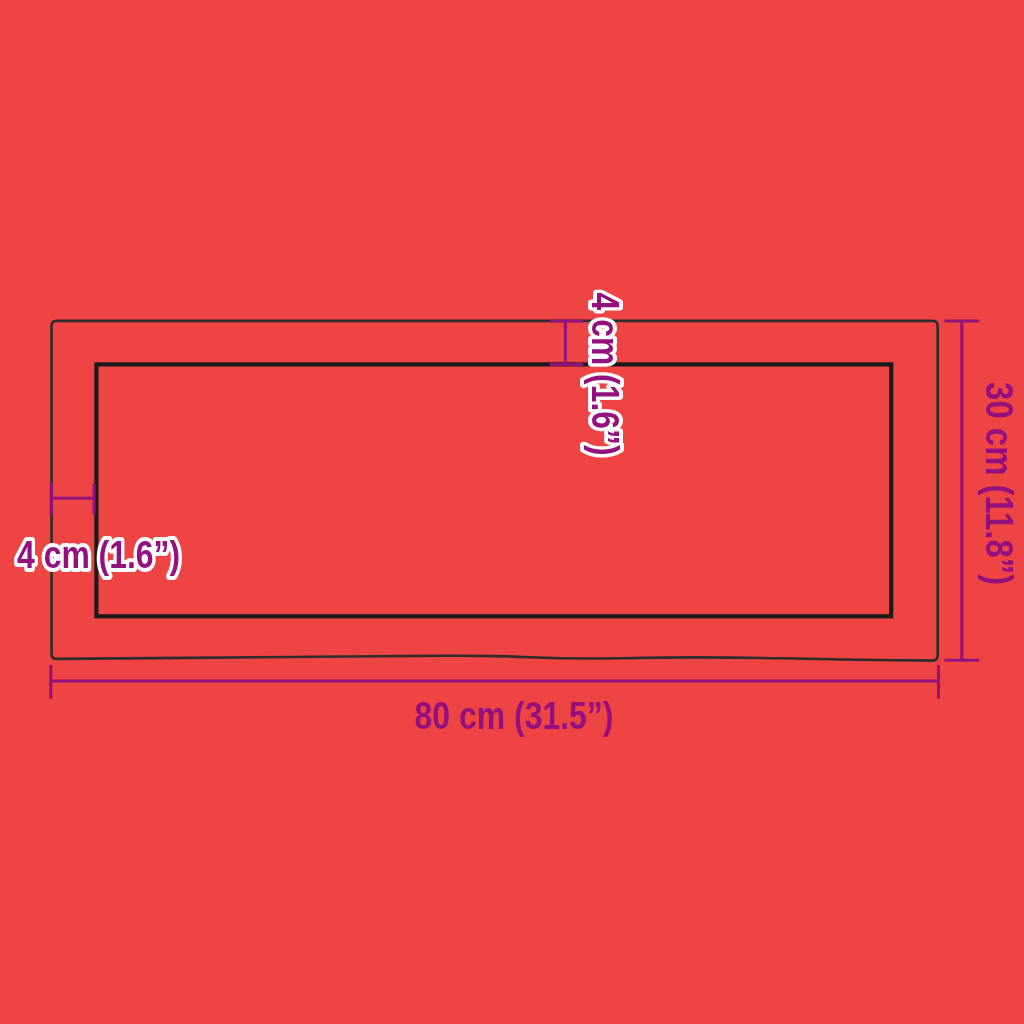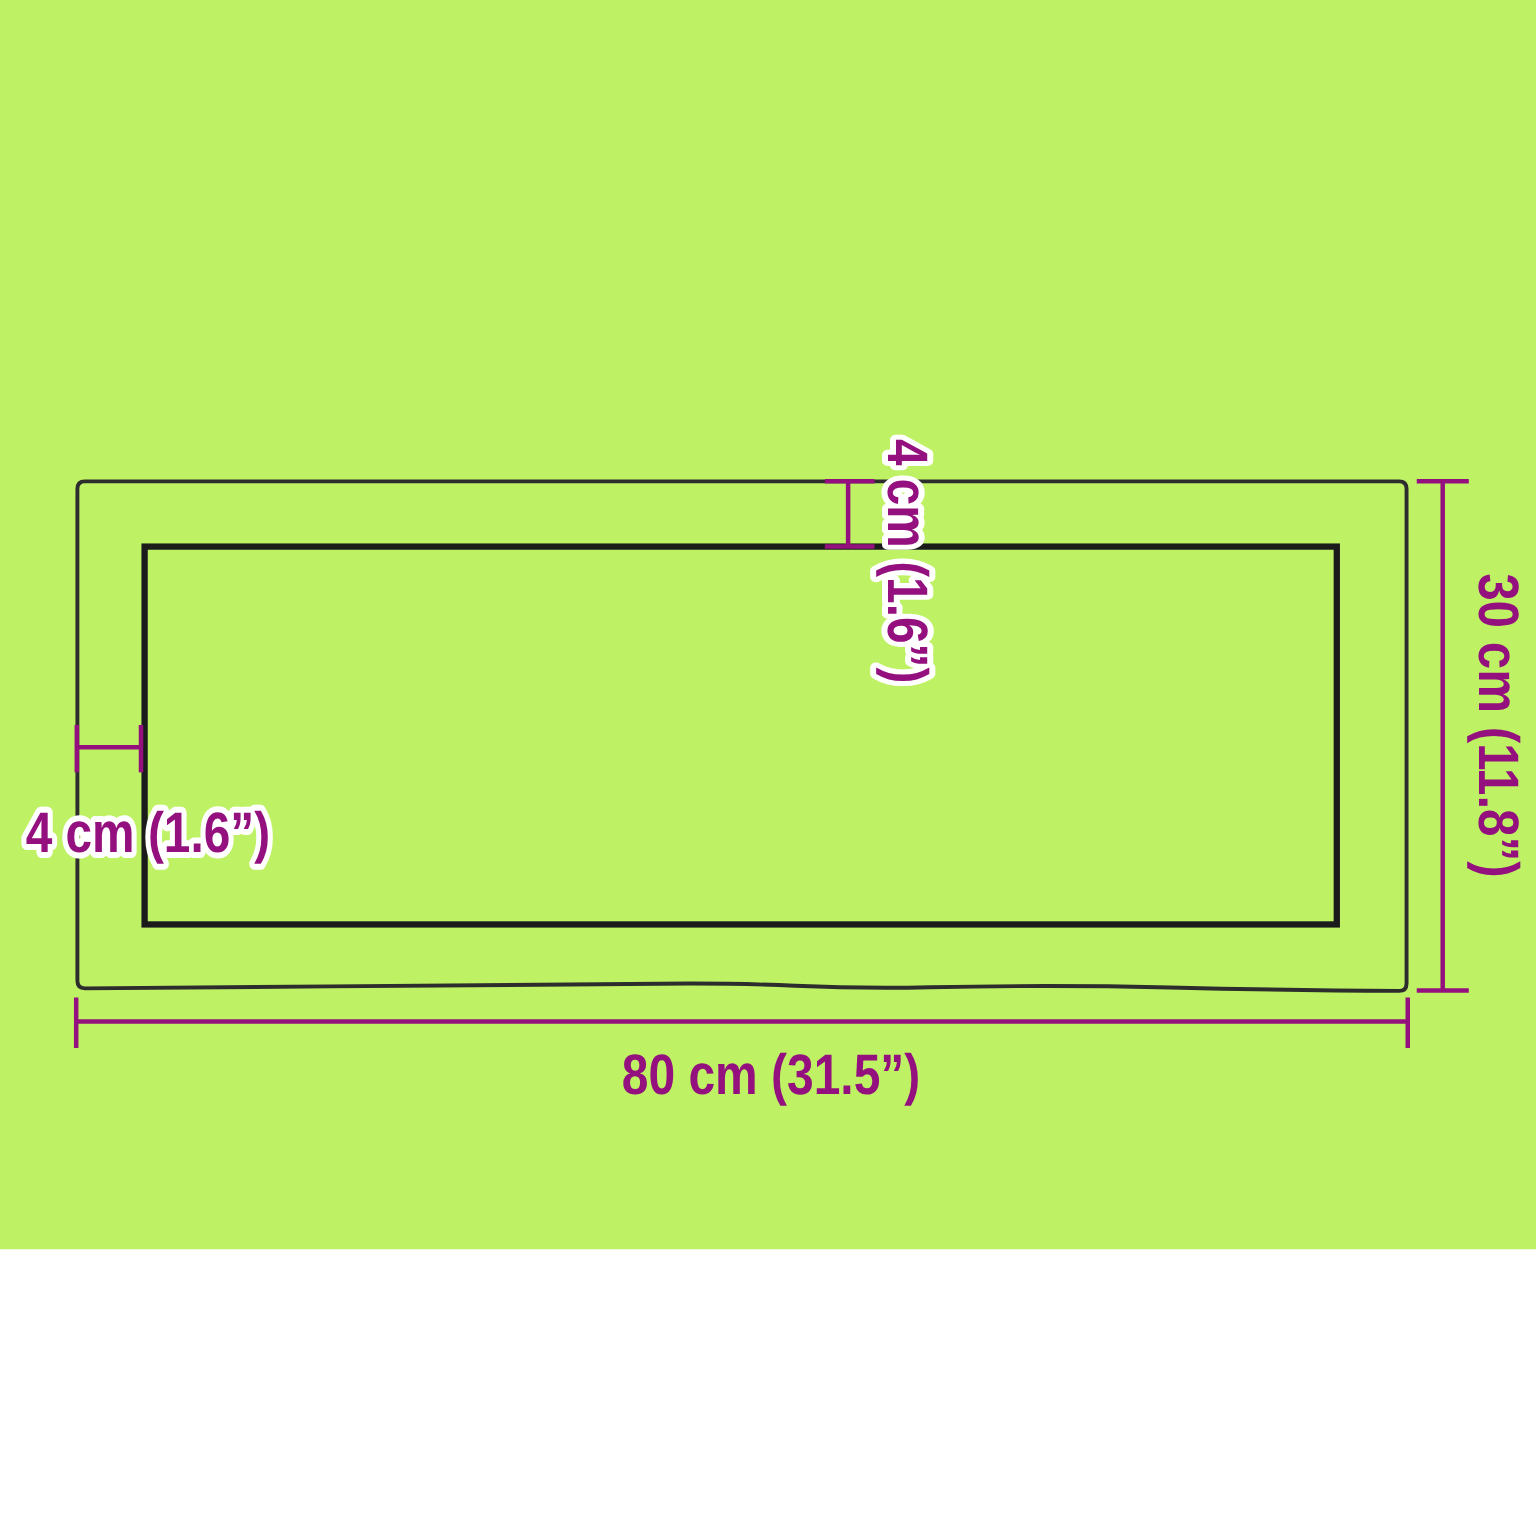--- a/index.html
+++ b/index.html
@@ -1,16 +1,16 @@
 <!DOCTYPE html>
 <html><head>
 <meta charset="utf-8">
 <style>
   html,body{margin:0;padding:0;background:#ffffff;}
-  .page{width:1024px;height:833px;position:relative;background:#bef264;overflow:hidden;}
+  .page{width:1024px;height:1024px;position:relative;background:#ef4444;overflow:hidden;}
   text{font-family:"Liberation Sans",sans-serif;font-weight:bold;}
 </style>
 </head>
 <body>
 
 <div class="page">
 <svg width="1024" height="1024" viewBox="0 0 1024 1024" xmlns="http://www.w3.org/2000/svg">
 
   <path d="M 56.6 320.9 L 932.7 320.9 Q 937.7 320.9 937.7 325.9 L 937.7 655.6 Q 937.7 660.6 932.7 660.6 Q 860 660.2 780 658.3 Q 700 656.5 620 658.2 Q 575 659.2 530 657.2 Q 490 655.3 440 655.8 Q 330 657 220 657.6 Q 120 658.2 56.6 658.9 Q 51.6 658.9 51.6 653.9 L 51.6 325.9 Q 51.6 320.9 56.6 320.9 Z" fill="none" stroke="#2d2d2d" stroke-width="2.6"></path>
 

